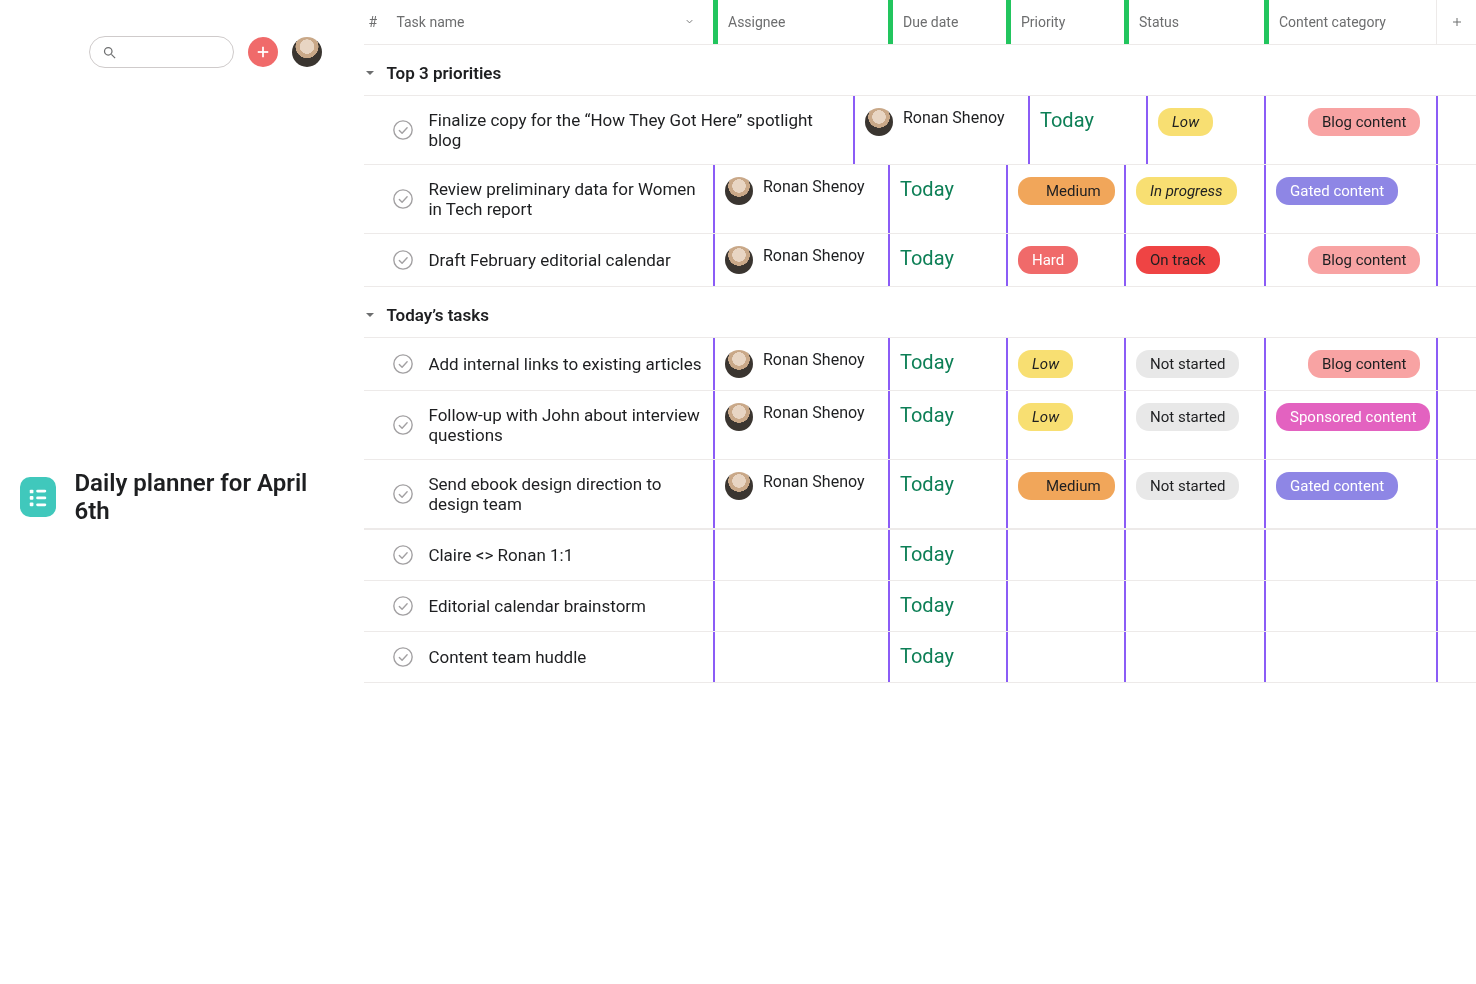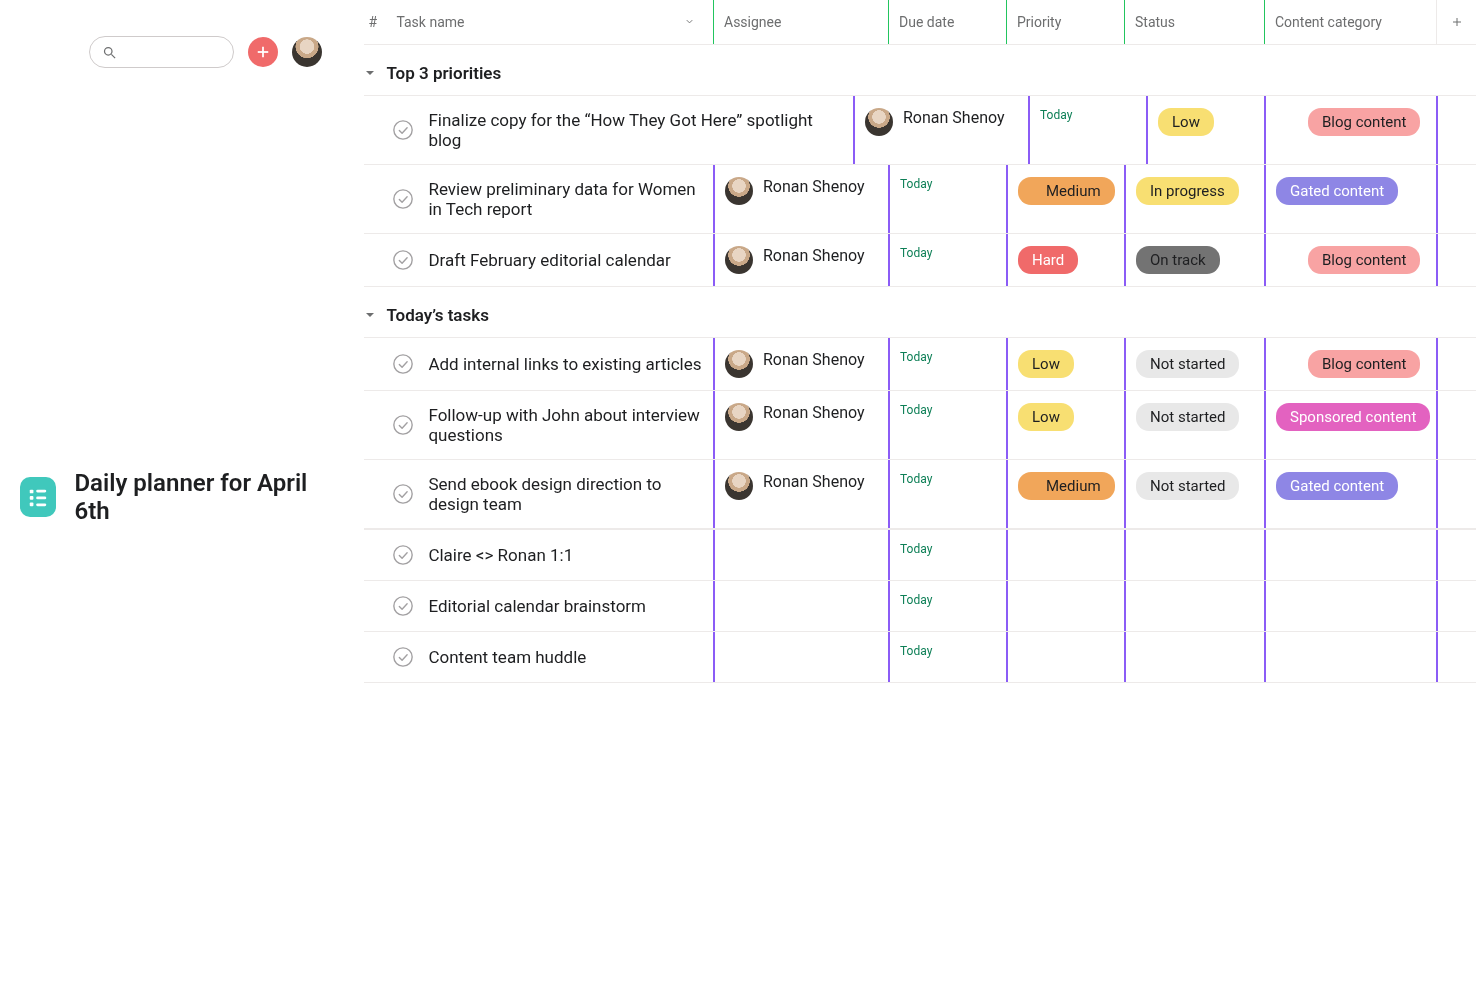--- a/index.html
+++ b/index.html
@@ -64,21 +64,21 @@
   }
 
   .table { display:flex; flex-direction:column; padding-left:20px; }
   .header-row {
     display:flex; border-bottom:1px solid #edeae9;
     color:#6d6e6f; font-size:14px;
   }
   .col-hash { width:20px; padding:14px 0 14px 4px; flex:none;}
   .col-name { flex:1; padding:14px 10px 14px 12px; min-width:300px; display:flex; align-items:center; justify-content:space-between;}
   .col-name .chev { margin-right:8px; }
-  .col { border-left:1px solid #22c55e; padding:14px 10px; }
+  .col { border-left:5px solid #22c55e; padding:14px 10px; }
   .col-assignee { width:175px; flex:none; }
   .col-due { width:118px; flex:none; }
   .col-priority { width:118px; flex:none; }
   .col-status { width:140px; flex:none; }
   .col-category { width:172px; flex:none; }
   .col-add { width:40px; flex:none; border-left:1px solid #edeae9; display:flex; align-items:center; justify-content:center;}
   .col-add svg { width:12px; height:12px; stroke:#6d6e6f; }
 
   .section-head {
     display:flex; align-items:center; gap:10px;
@@ -110,30 +110,30 @@
   .cell {
     border-left:2px solid #8b5cf6; padding:12px 10px;
     display:flex; align-items:flex-start;
   }
   .cell.col-assignee { gap:10px; font-size:16px;}
   .mini-avatar {
     width:28px; height:28px; border-radius:50%;
     background: radial-gradient(circle at 50% 32%, #e8d5c3 28%, #c9a888 29%, #c9a888 45%, #3a3530 46%);
     flex:none;
   }
-  .due-today { color:#0d7f56; font-size:12px;}
+  .due-today { color:#0d7f56; font-size:20px;}
   .pill {
     display:inline-block; padding:5px 14px; border-radius:13px;
     font-size:15px; white-space:nowrap; color:#1e1f21;
   }
-  .pill-yellow   { background:#f8df72; }
+  .pill-yellow   { background:#f8df72;font-style:italic; }
   .pill-orange   { background:#f1a65a;padding-left:28px; }
   .pill-red      { background:#f06a6a; color:#fff;}
   .pill-redsoft  { background:#f06a6a; color:#fff;}
-  .pill-green    { background:#737373; }
+  .pill-green    { background:#ef4444; }
   .pill-grey     { background:#e8e8e8; }
   .pill-salmon   { background:#f8a3a3;margin-left:32px; }
   .pill-purple   { background:#8e86e5; color:#fff;}
   .pill-magenta  { background:#e362c0; color:#fff;}
 
   .chev svg { width:11px; height:11px; stroke:#6d6e6f; fill:none; stroke-width:2;}
 </style>
 </head>
 <body>
 

